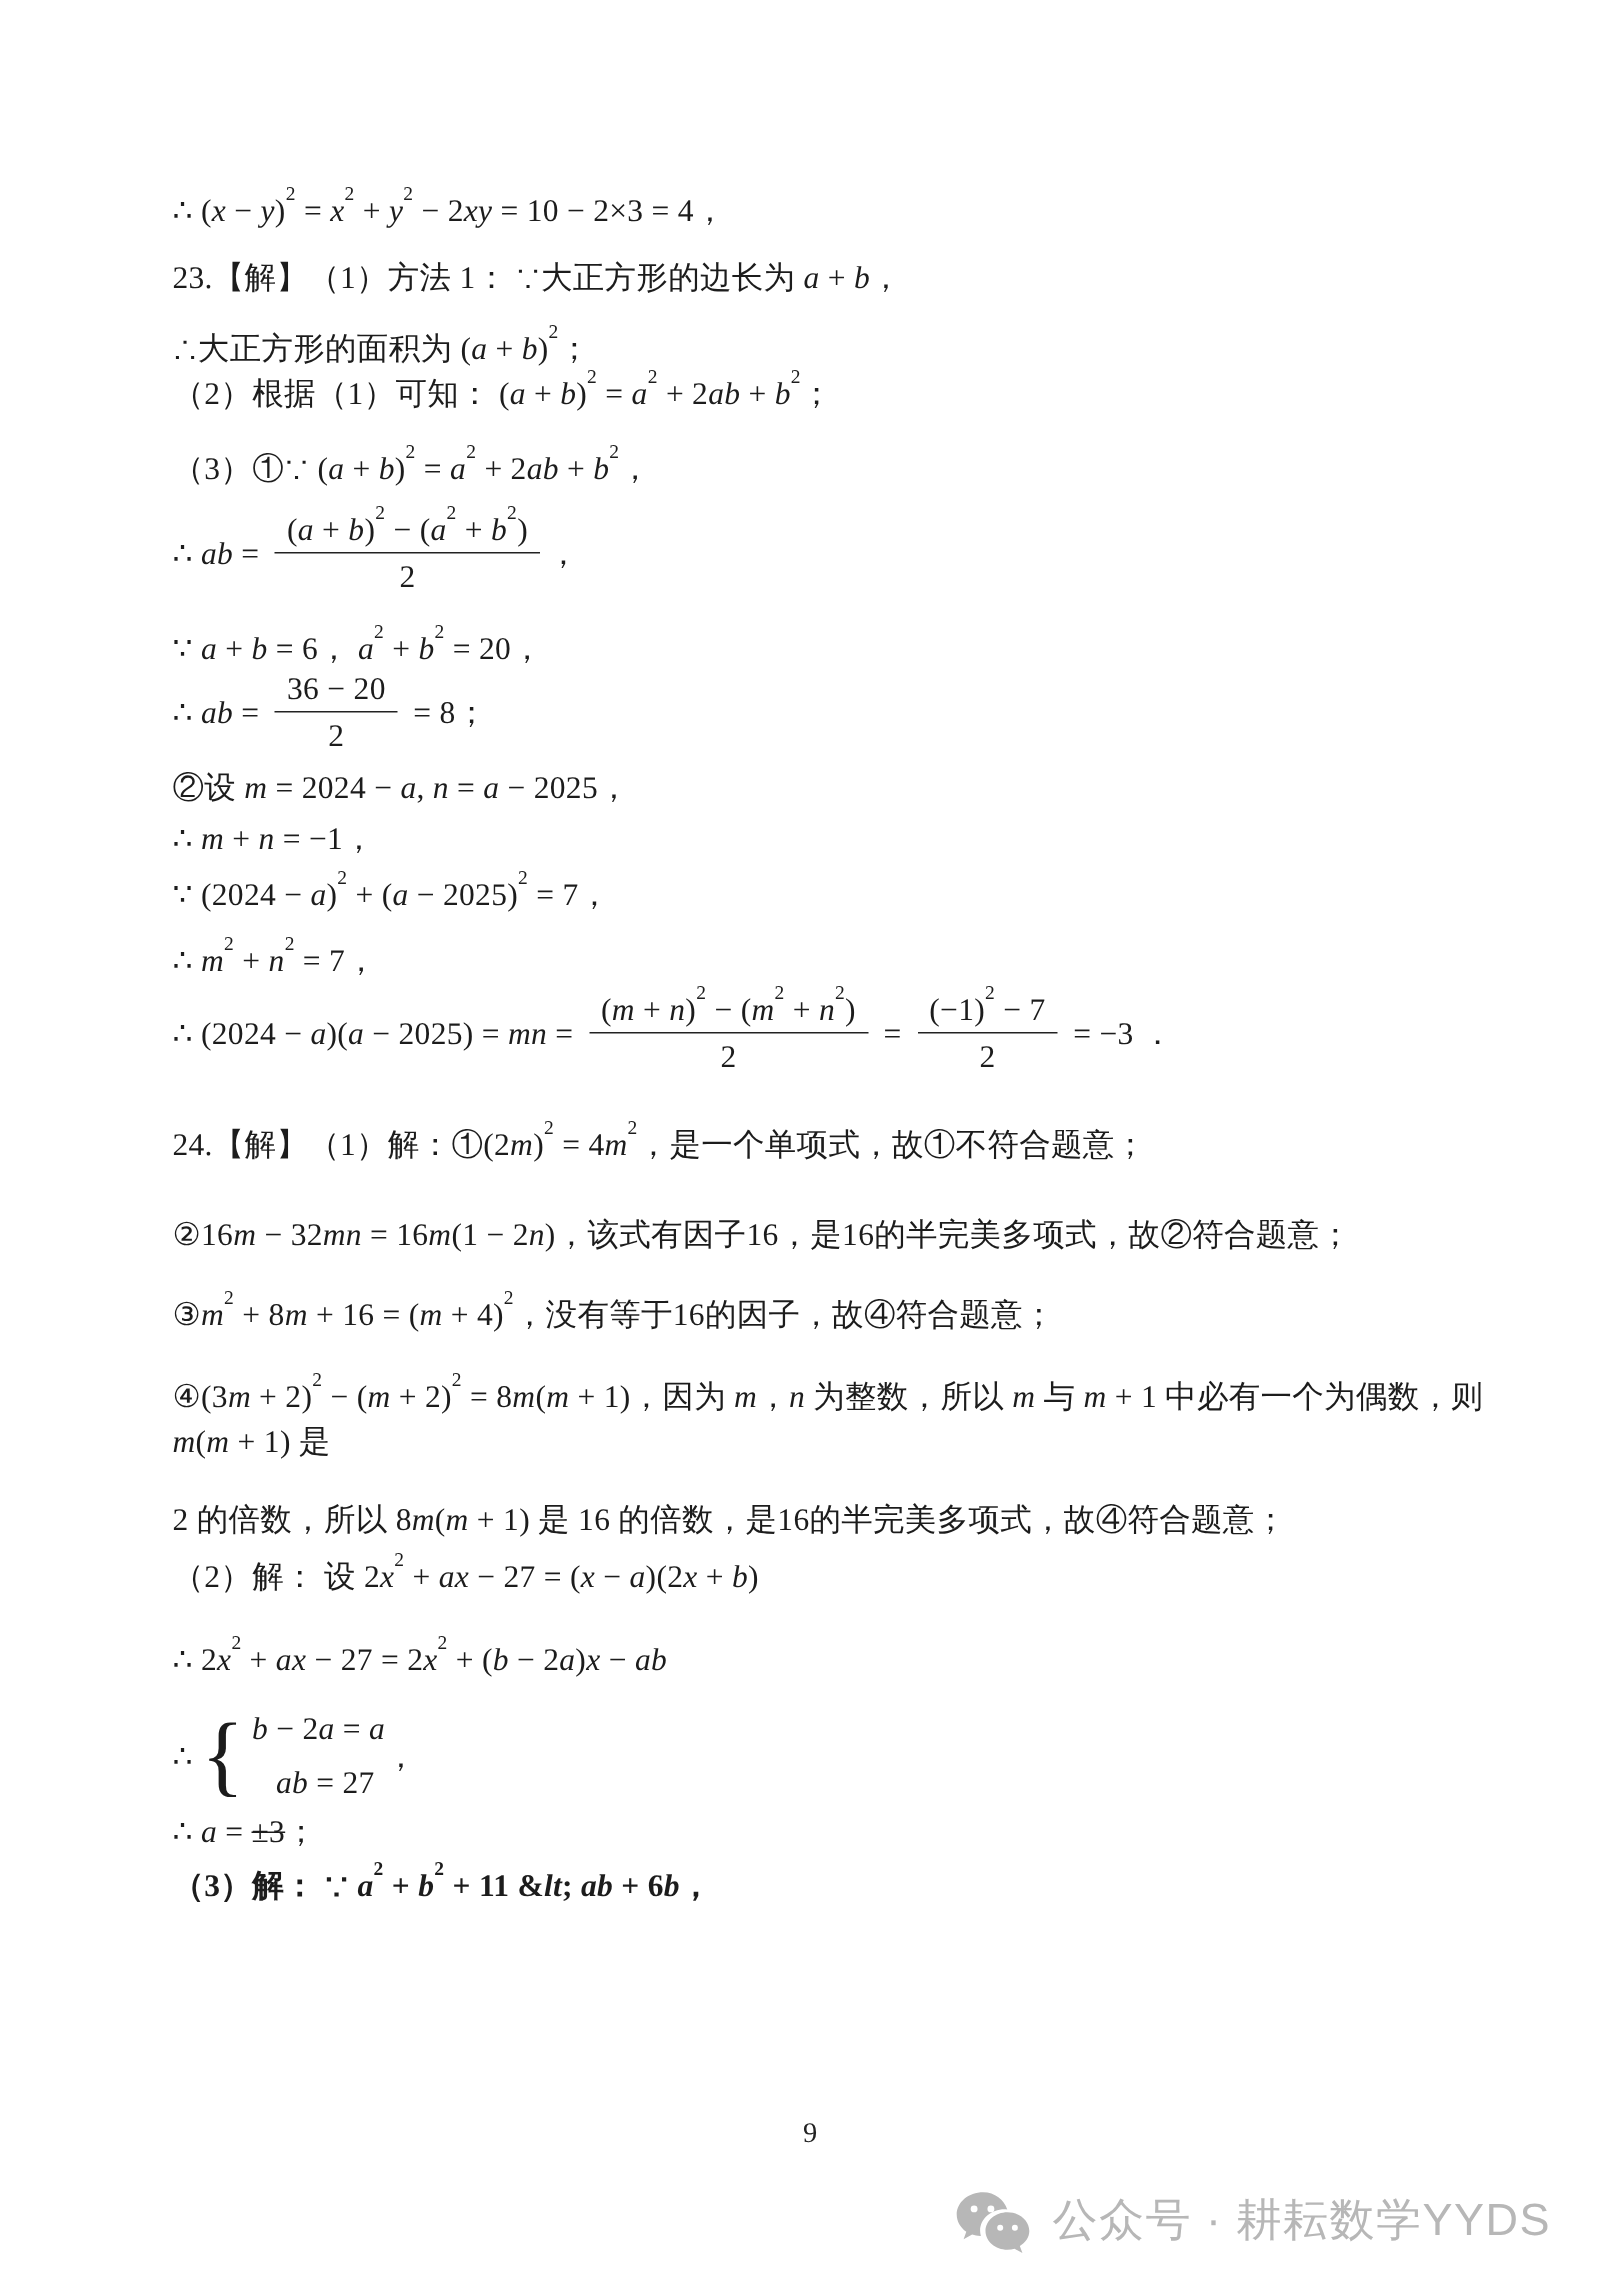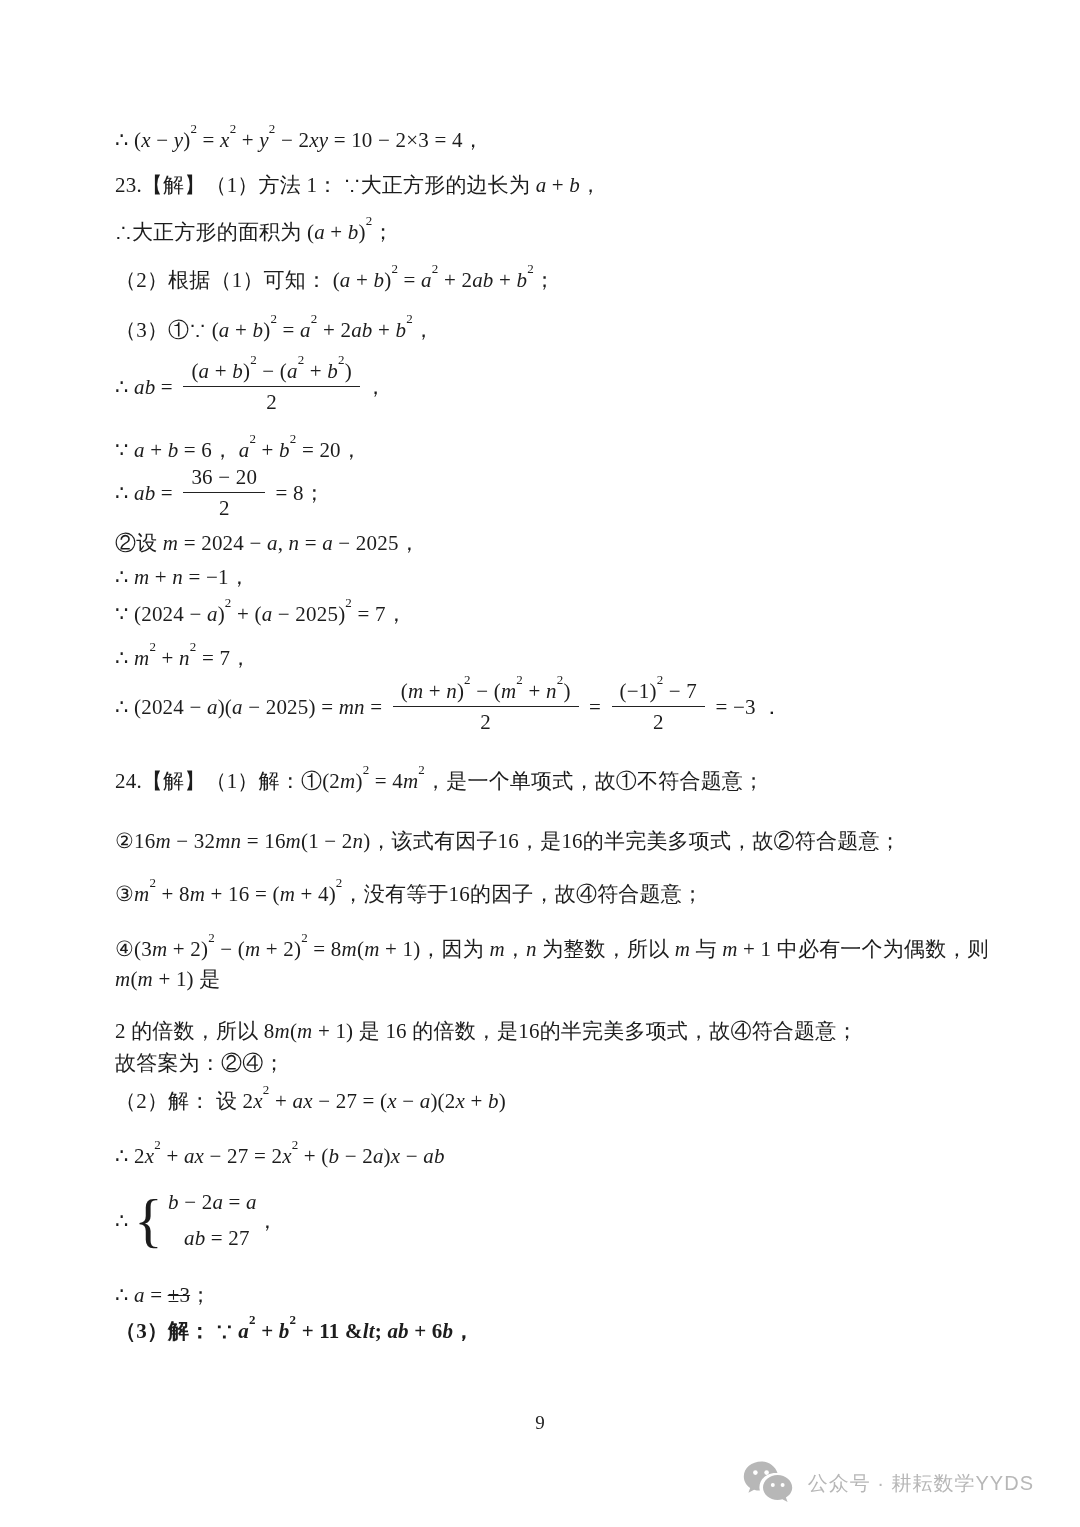--- a/index.html
+++ b/index.html
@@ -69,64 +69,62 @@
     left: 0; top: 1412px;
     width: 1080px;
     text-align: center;
     font-size: 19px;
     color: #222;
   }
   .watermark {
     position: absolute;
     right: 46px; top: 1460px;
     display: flex;
-    align-items: center;
     gap: 14px;
     color: #b7b7b7;
     font-family: "Liberation Sans", "DejaVu Sans", sans-serif;
-    font-size: 20px;
+    font-size: 30px;
     letter-spacing: 1px;
   }
   .watermark svg { display: block; }
 </style>
 </head>
 <body>
 
 <div class="page">
 
   <div class="content" id="lines">
       <div class="line" style="margin-top: 3px;"><span>∴ (<i>x</i> − <i>y</i>)</span><sup class="sp">2</sup><span> = <i>x</i></span><sup class="sp">2</sup><span> + <i>y</i></span><sup class="sp">2</sup><span> − 2<i>xy</i> = 10 − 2×3 = 4，</span></div>
       <div class="line" style="margin-top: 15px;"><span>23.【解】（1）方法 1： ∵大正方形的边长为 <i>a</i> + <i>b</i>，</span></div>
       <div class="line" style="margin-top: 17px;"><span>∴大正方形的面积为 (<i>a</i> + <i>b</i>)</span><sup class="sp">2</sup><span>；</span></div>
-      <div class="line" style="margin-top: 18px; font-family: Liberation Serif, serif;"><span>（2）根据（1）可知： (<i>a</i> + <i>b</i>)</span><sup class="sp">2</sup><span> = <i>a</i></span><sup class="sp">2</sup><span> + 2<i>ab</i> + <i>b</i></span><sup class="sp">2</sup><span>；</span></div>
+      <div class="line" style=" font-family: Liberation Serif, serif;"><span>（2）根据（1）可知： (<i>a</i> + <i>b</i>)</span><sup class="sp">2</sup><span> = <i>a</i></span><sup class="sp">2</sup><span> + 2<i>ab</i> + <i>b</i></span><sup class="sp">2</sup><span>；</span></div>
       <div class="line" style="margin-top: 20px;"><span>（3）①∵ (<i>a</i> + <i>b</i>)</span><sup class="sp">2</sup><span> = <i>a</i></span><sup class="sp">2</sup><span> + 2<i>ab</i> + <i>b</i></span><sup class="sp">2</sup><span>，</span></div>
       <div class="line" style="margin-top: 16px;"><span>∴ <i>ab</i> = </span><span class="frac"><span class="num"><span>(<i>a</i> + <i>b</i>)</span><sup class="sp">2</sup><span> − (<i>a</i></span><sup class="sp">2</sup><span> + <i>b</i></span><sup class="sp">2</sup><span>)</span></span><span class="den"><span>2</span></span></span><span>，</span></div>
       <div class="line" style="margin-top: 17px;"><span>∵ <i>a</i> + <i>b</i> = 6， <i>a</i></span><sup class="sp">2</sup><span> + <i>b</i></span><sup class="sp">2</sup><span> = 20，</span></div>
       <div class="line" style="margin-top: 2px;"><span>∴ <i>ab</i> = </span><span class="frac"><span class="num"><span>36 − 20</span></span><span class="den"><span>2</span></span></span><span> = 8；</span></div>
       <div class="line" style="margin-top: 4px;"><span>②设 <i>m</i> = 2024 − <i>a</i>, <i>n</i> = <i>a</i> − 2025，</span></div>
       <div class="line" style="margin-top: 4px;"><span>∴ <i>m</i> + <i>n</i> = −1，</span></div>
       <div class="line" style="margin-top: 7px;"><span>∵ (2024 − <i>a</i>)</span><sup class="sp">2</sup><span> + (<i>a</i> − 2025)</span><sup class="sp">2</sup><span> = 7，</span></div>
       <div class="line" style="margin-top: 14px;"><span>∴ <i>m</i></span><sup class="sp">2</sup><span> + <i>n</i></span><sup class="sp">2</sup><span> = 7，</span></div>
       <div class="line" style="margin-top: 8px;"><span>∴ (2024 − <i>a</i>)(<i>a</i> − 2025) = <i>mn</i> = </span><span class="frac"><span class="num"><span>(<i>m</i> + <i>n</i>)</span><sup class="sp">2</sup><span> − (<i>m</i></span><sup class="sp">2</sup><span> + <i>n</i></span><sup class="sp">2</sup><span>)</span></span><span class="den"><span>2</span></span></span><span> = </span><span class="frac"><span class="num"><span>(−1)</span><sup class="sp">2</sup><span> − 7</span></span><span class="den"><span>2</span></span></span><span> = −3 ．</span></div>
       <div class="line" style="margin-top: 28px;"><span>24.【解】（1）解：①(2<i>m</i>)</span><sup class="sp">2</sup><span> = 4<i>m</i></span><sup class="sp">2</sup><span>，是一个单项式，故①不符合题意；</span></div>
       <div class="line" style="margin-top: 30px;"><span>②16<i>m</i> − 32<i>mn</i> = 16<i>m</i>(1 − 2<i>n</i>)，该式有因子16，是16的半完美多项式，故②符合题意；</span></div>
       <div class="line" style="margin-top: 23px;"><span>③<i>m</i></span><sup class="sp">2</sup><span> + 8<i>m</i> + 16 = (<i>m</i> + 4)</span><sup class="sp">2</sup><span>，没有等于16的因子，故④符合题意；</span></div>
       <div class="line" style="margin-top: 25px;"><span>④(3<i>m</i> + 2)</span><sup class="sp">2</sup><span> − (<i>m</i> + 2)</span><sup class="sp">2</sup><span> = 8<i>m</i>(<i>m</i> + 1)，因为 <i>m</i>，<i>n</i> 为整数，所以 <i>m</i> 与 <i>m</i> + 1 中必有一个为偶数，则 <i>m</i>(<i>m</i> + 1) 是</span></div>
       <div class="line" style="margin-top: 22px;"><span>2 的倍数，所以 8<i>m</i>(<i>m</i> + 1) 是 16 的倍数，是16的半完美多项式，故④符合题意；</span></div>
-      <div class="line" style="margin-top: 2px;"><span>故答案为：②④；</span></div>
       <div class="line" style="margin-top: 8px;"><span>（2）解： 设 2<i>x</i></span><sup class="sp">2</sup><span> + <i>ax</i> − 27 = (<i>x</i> − <i>a</i>)(2<i>x</i> + <i>b</i>)</span></div>
       <div class="line" style="margin-top: 25px;"><span>∴ 2<i>x</i></span><sup class="sp">2</sup><span> + <i>ax</i> − 27 = 2<i>x</i></span><sup class="sp">2</sup><span> + (<i>b</i> − 2<i>a</i>)<i>x</i> − <i>ab</i></span></div>
       <div class="line" style="margin-top: 19px;"><span>∴ </span><span class="cases">
           <span class="brace">{</span>
           <span class="rows">
             <span class="row"><i>b</i> − 2<i>a</i> = <i>a</i></span>
             <span class="row r2"><i>ab</i> = 27</span>
           </span>
         </span><span>，</span></div>
-      <div class="line" style="margin-top: 24px;"><span>∴ <i>a</i> = </span><span class="strike">±3</span><span>；</span></div>
+      <div class="line" style="margin-top: 0;"><span>∴ <i>a</i> = </span><span class="strike">±3</span><span>；</span></div>
       <div class="line" style="margin-top: 6px; font-weight: bold;"><span>（3）解： ∵ <i>a</i></span><sup class="sp">2</sup><span> + <i>b</i></span><sup class="sp">2</sup><span> + 11 &amp;<i>lt</i>; <i>ab</i> + 6<i>b</i>，</span></div>
     </div>
 
   <div class="pagenum">9</div>
 
   <div class="watermark">
     <span>
       <svg width="52" height="46" viewBox="0 0 52 46" xmlns="http://www.w3.org/2000/svg">
         <g fill="#b7b7b7">
           <path d="M19.5 1.5C9.6 1.5 1.8 8.2 1.8 16.4c0 4.7 2.5 8.8 6.4 11.5l-1.8 4.9 5.7-3.1c1.7.5 3.5.9 5.4.9h.4c-.3-1.1-.5-2.2-.5-3.4 0-7.9 7.3-14.3 16.3-14.3.6 0 1.2 0 1.8.1C33.5 6.6 27.1 1.5 19.5 1.5z"></path>

